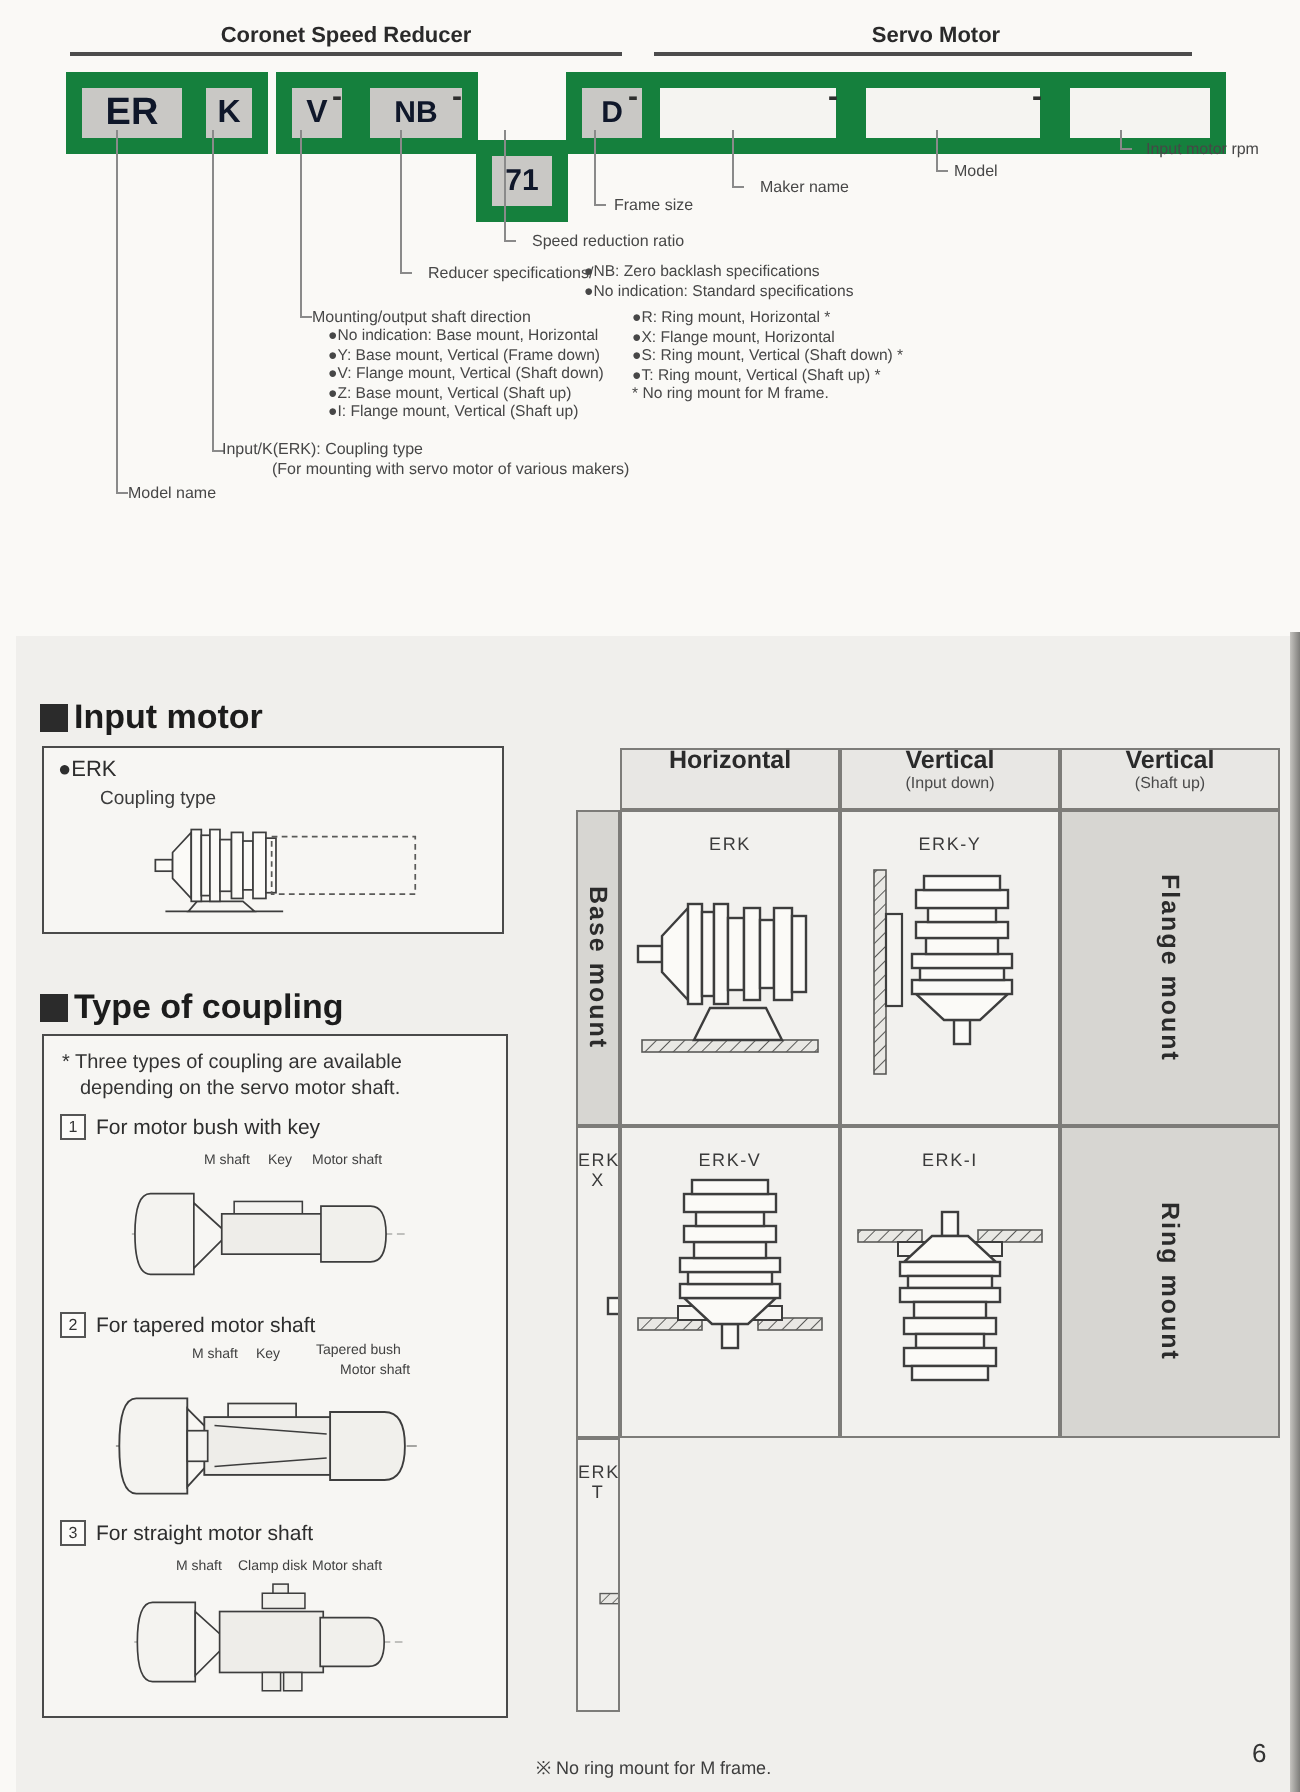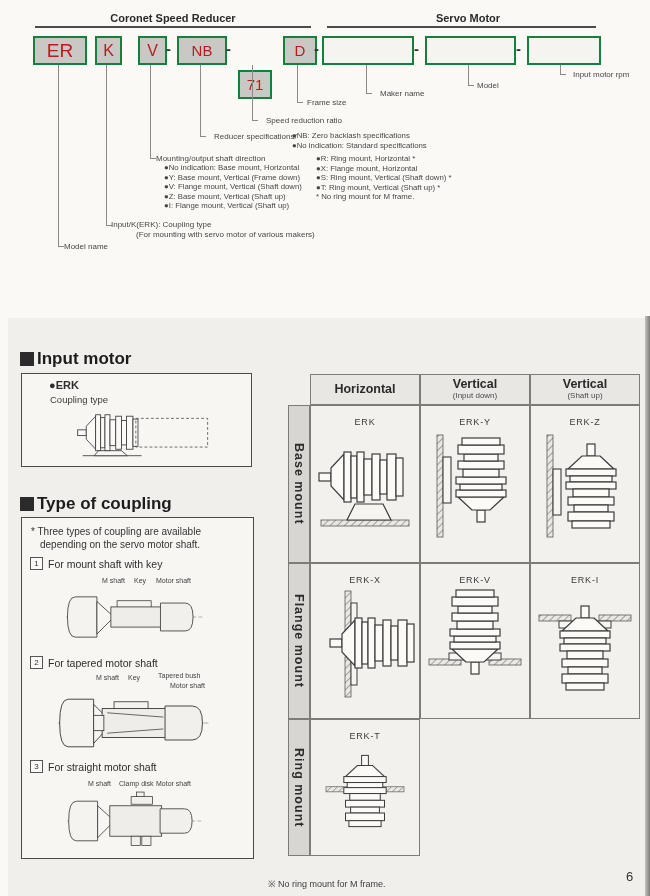--- a/index.html
+++ b/index.html
@@ -2,40 +2,40 @@
 <html><head>
 <meta charset="utf-8">
 <style>
   html,body{margin:0;padding:0;}
   body{font-family:"Liberation Sans",sans-serif;}
   .page{position:relative;width:650px;height:896px;background:#faf9f6;overflow:hidden;color:#333;}
   .lower-panel{position:absolute;left:8px;top:318px;width:642px;height:578px;background:#f0efec;}
   .scan-edge{position:absolute;right:0;top:316px;width:5px;height:580px;background:linear-gradient(to right,#c5c3bf,#7e7d7a);}
   .grp{position:absolute;font-weight:bold;font-size:11px;color:#2a2a2a;transform:translateX(-50%);white-space:nowrap;}
   .overline{position:absolute;height:2px;background:#4c4c4c;}
-  .mbox{position:absolute;top:36px;height:25px;border:2px solid #15803d;background:#c9c8c5;display:flex;align-items:center;justify-content:center;font-weight:normal;color:#b91c1c;}
+  .mbox{position:absolute;top:36px;height:25px;border:8px solid #15803d;background:#c9c8c5;display:flex;align-items:center;justify-content:center;font-weight:bold;color:#0f172a;}
   .mbox.blank{background:#f5f4f1;}
   .dash{position:absolute;top:40px;font-weight:bold;font-size:15px;color:#2e2e2e;}
   .vline,.hstub{position:absolute;background:#8a8a8a;}
   .callout{position:absolute;font-size:8px;color:#474747;white-space:nowrap;}
   .bullets{position:absolute;font-size:7.8px;color:#474747;line-height:9.6px;white-space:nowrap;}
   .sec-head{position:absolute;display:flex;align-items:center;gap:3px;font-weight:bold;font-size:17px;color:#1c1c1c;white-space:nowrap;}
   .sq{width:14px;height:14px;background:#2b2b2b;display:inline-block;flex:0 0 auto;}
   .hbar{width:3px;height:14px;background:#2b2b2b;display:inline-block;flex:0 0 auto;}
   .panelbox{position:absolute;border:1.5px solid #4a4a4a;background:#f7f6f3;}
-  .erk-bullet{position:absolute;left:7px;top:5px;font-size:11px;font-weight:bold;color:#2e2e2e;margin-left:20px;}
+  .erk-bullet{position:absolute;left:7px;top:5px;font-size:11px;font-weight:normal;color:#2e2e2e;}
   .erk-cap{position:absolute;left:16px;top:20px;font-size:9.5px;color:#3c3c3c;margin-left:12px;}
   .note2{position:absolute;left:9px;top:7px;font-size:10px;color:#333;line-height:13px;}
   .citem{position:absolute;width:215px;}
   .citem-head{display:flex;align-items:center;gap:5px;font-size:10.5px;color:#2d2d2d;}
   .numbox{width:11px;height:11px;border:1px solid #555;background:#fcfbf9;font-size:8px;display:flex;align-items:center;justify-content:center;flex:0 0 auto;color:#333;}
   .plabel{position:absolute;font-size:7px;color:#3f3f3f;white-space:nowrap;}
   .dirtable{position:absolute;left:288px;top:374px;display:grid;grid-template-columns:22px 110px 110px 110px;grid-template-rows:31px 158px 156px 137px;}
   .corner{border:none;}
-  .hcell{border:1px solid #7d7c79;background:#e8e7e4;display:flex;flex-direction:column;align-items:center;justify-content:center;line-height:11px;}
+  .hcell{border:1px solid #7d7c79;background:#e8e7e4;display:flex;flex-direction:column;align-items:center;line-height:11px;}
   .hcell .t1{font-weight:bold;font-size:12.5px;color:#2a2a2a;}
   .hcell .t2{font-size:8px;color:#4a4a4a;}
   .lcell{border:1px solid #7d7c79;background:#d7d6d2;display:flex;align-items:center;justify-content:center;}
   .lcell span{writing-mode:vertical-rl;font-weight:bold;font-size:12.5px;letter-spacing:1px;color:#2b2b2b;}
   .dcell{border:1px solid #7d7c79;background:#f2f1ee;overflow:hidden;}
   .cellcode{text-align:center;font-size:9px;letter-spacing:0.8px;color:#3a3a3a;margin-top:11px;}
   .dcell svg{display:block;margin:0 auto;}
   .tnote{position:absolute;left:268px;top:861px;font-size:9px;color:#3d3d3d;margin-top:16px;}
   .pgnum{position:absolute;left:626px;top:869px;font-size:13px;color:#333;}
   .hidden-defs{position:absolute;width:0;height:0;overflow:hidden;}
@@ -161,21 +161,21 @@
   <div class="panelbox" style="left:21px;top:517px;width:231px;height:340px;">
     <div class="note2">
       <span>*</span> <span>Three types of coupling are available</span><br>
       <span style="margin-left:9px;">depending on the servo motor shaft.</span>
     </div>
   </div>
 
   <div class="citem" style="left:30px;top:557px;height:96px;">
     <div class="citem-head">
       <span class="numbox">1</span>
-      <span>For mount shaft with key</span>
+      <span>For motor bush with key</span>
     </div>
     <span class="plabel" style="left:72px;top:20px;">M shaft</span>
     <span class="plabel" style="left:104px;top:20px;">Key</span>
     <span class="plabel" style="left:126px;top:20px;">Motor shaft</span>
     <svg width="180" height="62" viewBox="0 0 190 80" style="position:absolute;left:18px;top:29px;">
       <line x1="2" y1="40" x2="178" y2="40" stroke="#8a8a88" stroke-width="0.8" stroke-dasharray="6 3"></line>
       <path d="M42,14 L14,14 Q4,14 4,40 Q4,66 14,66 L42,66 Z" fill="#f4f3f0" stroke="#3d3d3d" stroke-width="1.1"></path>
       <polygon points="42,20 64,40 42,62" fill="#f7f6f3" stroke="#3d3d3d" stroke-width="1.1"></polygon>
       <rect x="68" y="19" width="44" height="9" fill="#f4f3f0" stroke="#3d3d3d" stroke-width="1"></rect>
       <rect x="60" y="27" width="66" height="26" fill="#eeede9" stroke="#3d3d3d" stroke-width="1.1"></rect>
@@ -252,28 +252,20 @@
         </svg>
       </div>
       <div class="dcell">
         <div class="cellcode">ERK-Y</div>
         <svg width="100" height="118" viewBox="0 0 100 118" preserveAspectRatio="xMidYMin meet">
           <rect x="12" y="8" width="6" height="102" fill="url(#hatch)" stroke="#5a5a58" stroke-width="0.8"></rect>
           <rect x="18" y="30" width="8" height="46" fill="#f6f5f2" stroke="#3d3d3d" stroke-width="1.1"></rect>
           <use href="#unit" transform="translate(56,50) rotate(-90)"></use>
         </svg>
       </div>
-      <div class="dcell">
-        <div class="cellcode">ERK-Z</div>
-        <svg width="100" height="118" viewBox="0 0 100 118" preserveAspectRatio="xMidYMin meet">
-          <rect x="12" y="8" width="6" height="102" fill="url(#hatch)" stroke="#5a5a58" stroke-width="0.8"></rect>
-          <rect x="18" y="42" width="8" height="46" fill="#f6f5f2" stroke="#3d3d3d" stroke-width="1.1"></rect>
-          <use href="#unit" transform="translate(56,62) rotate(90)"></use>
-        </svg>
-      </div>
       <div class="lcell">
         <span>Flange mount</span>
       </div>
       <div class="dcell">
         <div class="cellcode">ERK-X</div>
         <svg width="100" height="118" viewBox="0 0 100 118" preserveAspectRatio="xMidYMin meet">
           <rect x="30" y="6" width="6" height="40" fill="url(#hatch)" stroke="#5a5a58" stroke-width="0.8"></rect>
           <rect x="30" y="72" width="6" height="40" fill="url(#hatch)" stroke="#5a5a58" stroke-width="0.8"></rect>
           <rect x="36" y="18" width="6" height="82" fill="#f6f5f2" stroke="#3d3d3d" stroke-width="1"></rect>
           <use href="#unit" transform="translate(60,58)"></use>

